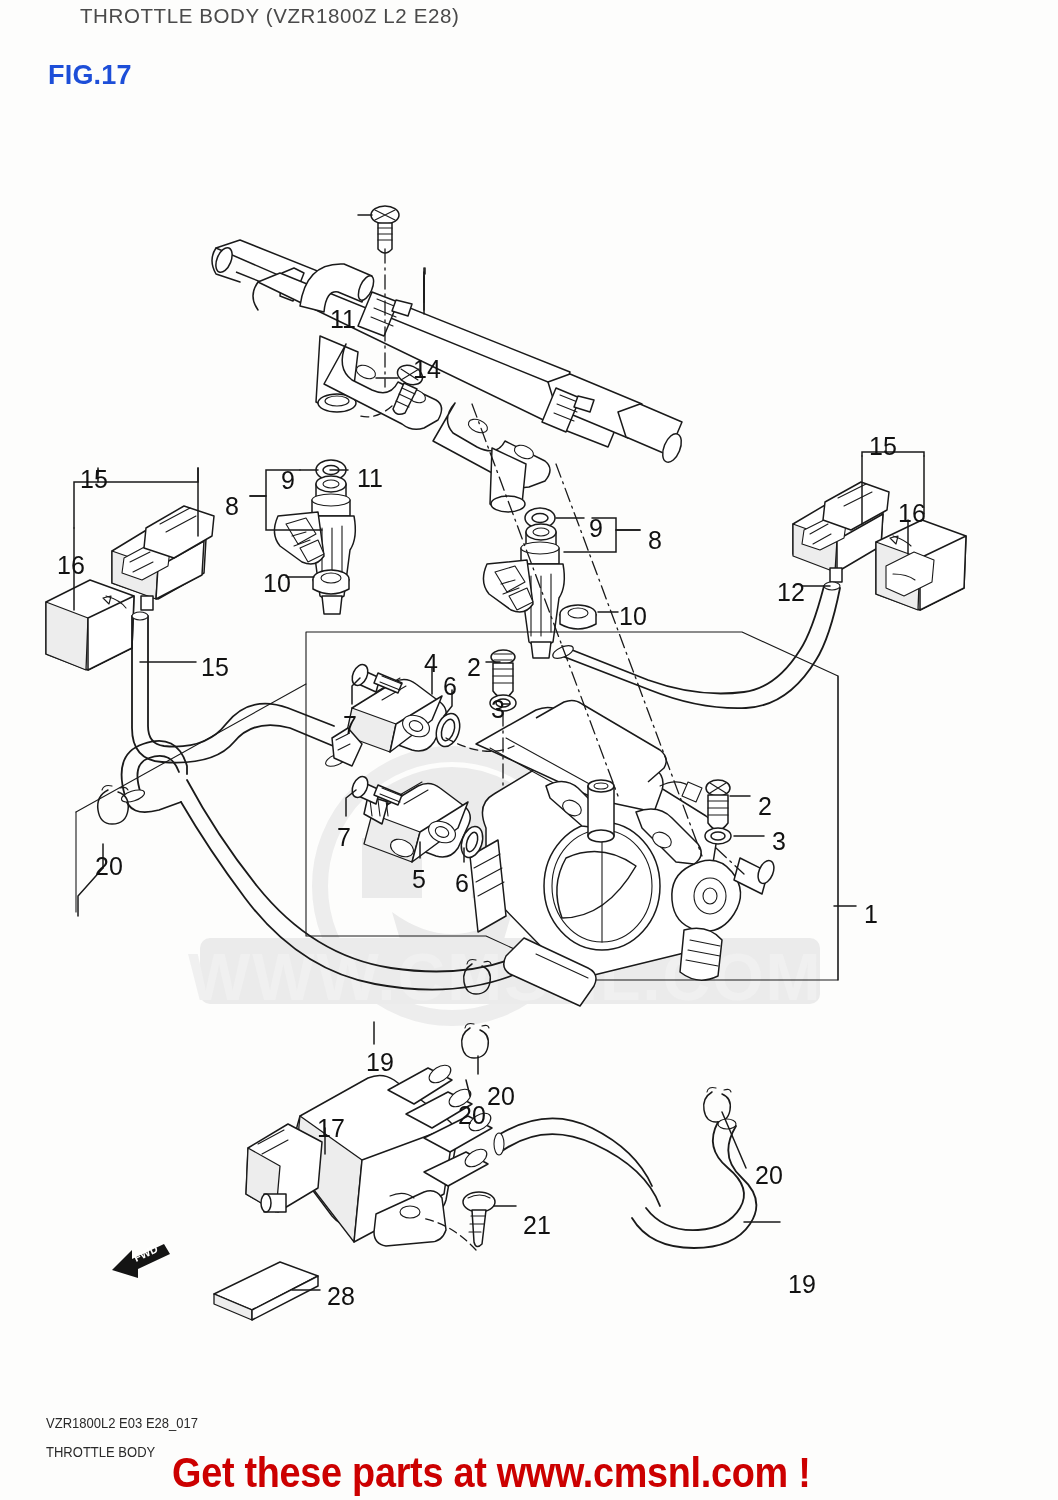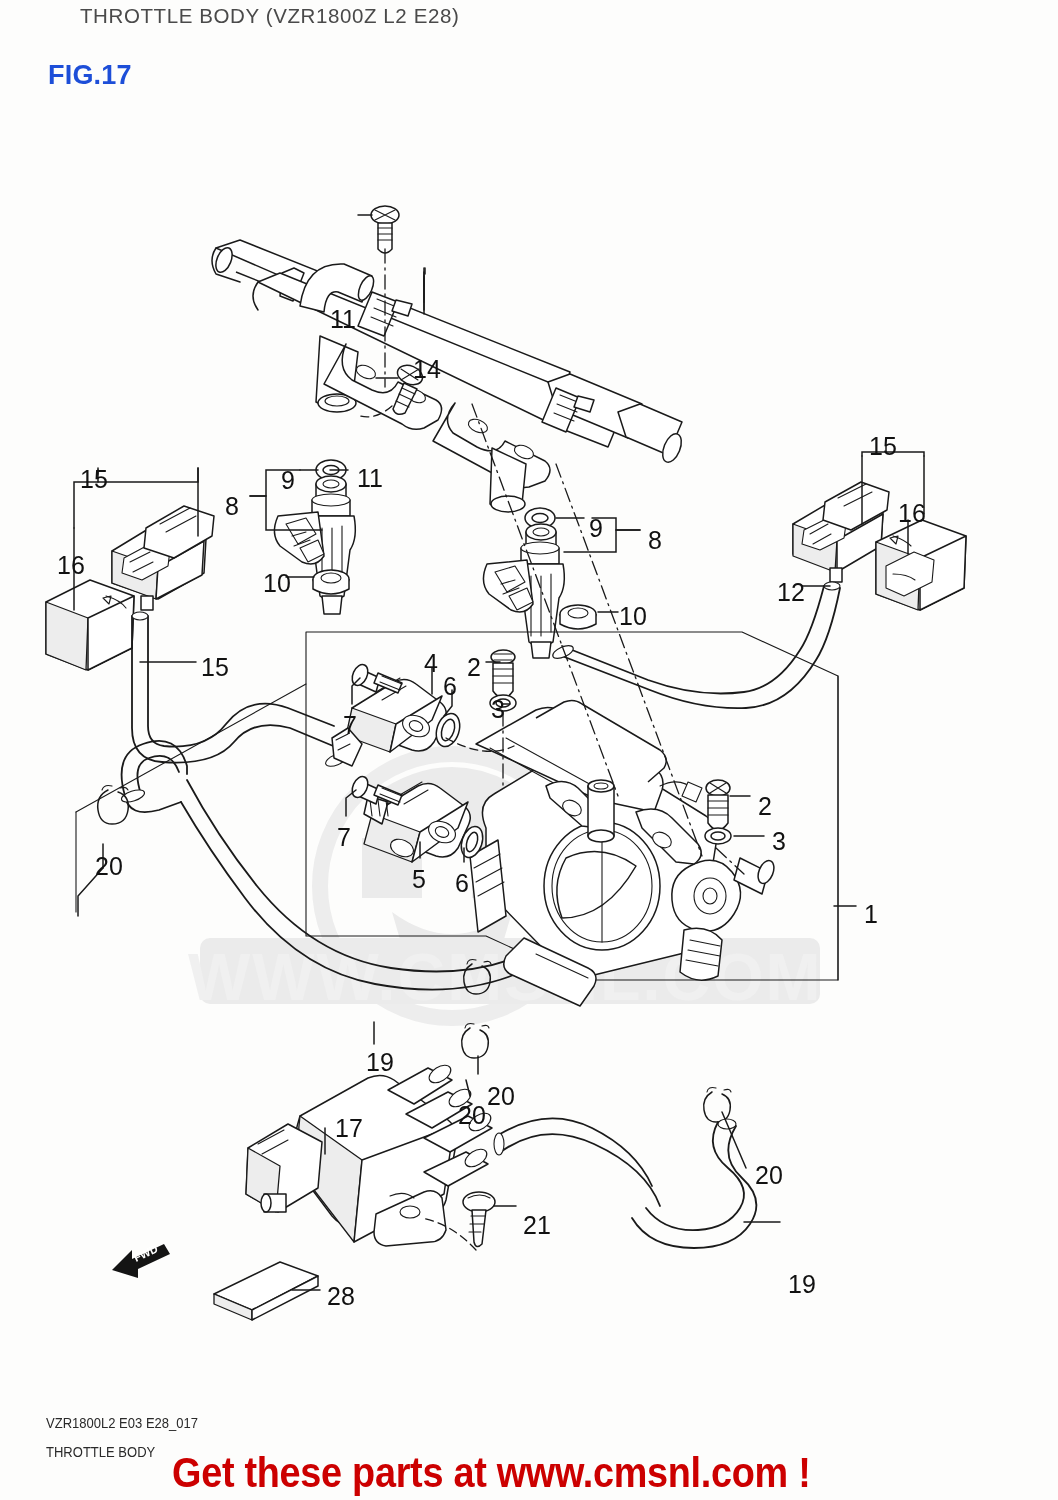--- a/index.html
+++ b/index.html
@@ -589,21 +589,21 @@
       <div class="cal" style="left: 758px; top: 794px;">2</div>
       <div class="cal" style="left: 772px; top: 829px;">3</div>
       <div class="cal" style="left: 337px; top: 825px;">7</div>
       <div class="cal" style="left: 95px; top: 854px;">20</div>
       <div class="cal" style="left: 412px; top: 867px;">5</div>
       <div class="cal" style="left: 455px; top: 871px;">6</div>
       <div class="cal" style="left: 864px; top: 902px;">1</div>
       <div class="cal" style="left: 366px; top: 1050px;">19</div>
       <div class="cal" style="left: 487px; top: 1084px;">20</div>
       <div class="cal" style="left: 458px; top: 1103px;">20</div>
-      <div class="cal" style="left: 335px; top: 1116px;">17</div>
+      <div class="cal" style="left: 317px; top: 1116px;">17</div>
       <div class="cal" style="left: 755px; top: 1163px;">20</div>
       <div class="cal" style="left: 523px; top: 1213px;">21</div>
       <div class="cal" style="left: 788px; top: 1272px;">19</div>
       <div class="cal" style="left: 327px; top: 1284px;">28</div>
     </div>
 
   <div class="fwd-wrap">
     <svg viewBox="0 0 62 40" width="62" height="40">
       <path d="M2 30 L22 10 L22 19 L54 4 L60 14 L28 29 L28 38 Z" fill="#141414"></path>
       <text x="26" y="22" fill="#ffffff" font-family="Liberation Sans, sans-serif" font-size="11" font-weight="bold" transform="rotate(-25 26 22)">FWD</text>

